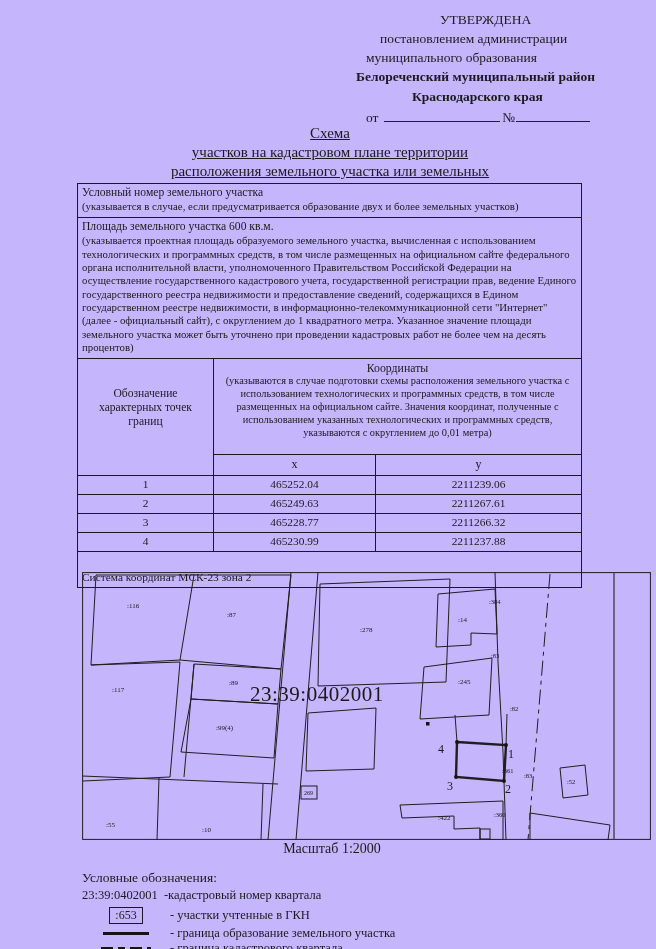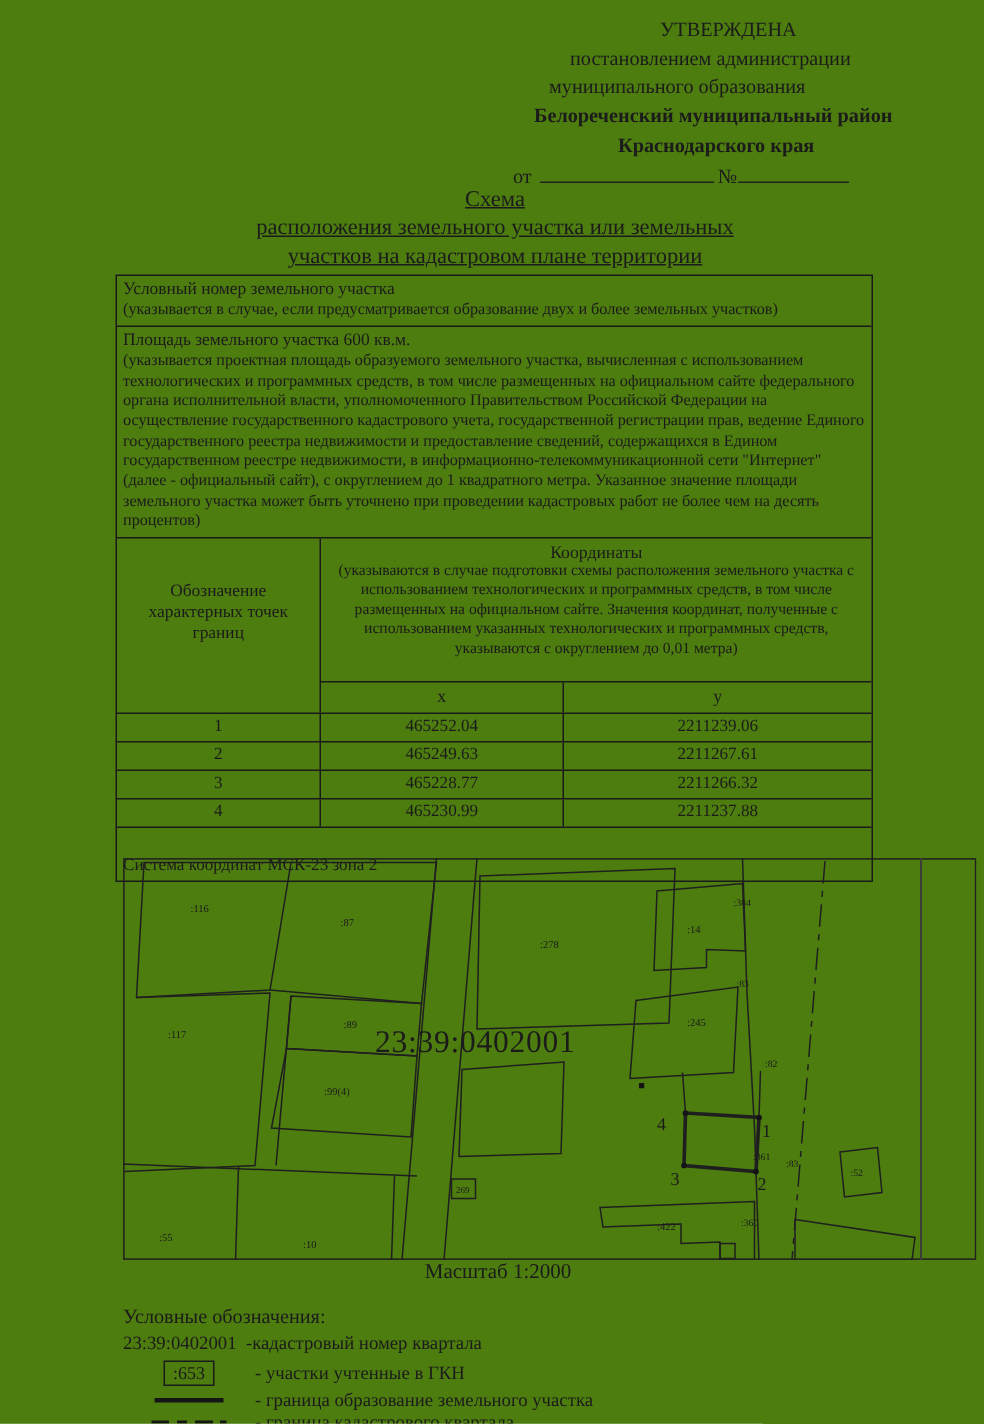--- a/index.html
+++ b/index.html
@@ -1,26 +1,26 @@
 <!DOCTYPE html>
 <html><head>
 <meta charset="utf-8">
 <style>
   html,body{margin:0;padding:0;}
   body{background:#e8e8e8;}
-  .page{position:relative;width:656px;height:949px;background:#4d7c0f;overflow:hidden;
+  .page{position:relative;width:656px;height:949px;background:#c4b5fd;overflow:hidden;
         font-family:"Liberation Serif","DejaVu Serif",serif;color:#1b1b1b;}
   
   .approval{position:absolute;left:340px;top:10px;width:300px;font-size:13.5px;line-height:1.42;}
   .approval .l1{margin-left:100px;}
   .approval .l2{margin-left:40px;}
   .approval .l3{margin-left:26px;}
   .approval .l4{margin-left:16px;font-weight:600;}
   .approval .l5{margin-left:72px;font-weight:600;}
-  .approval .l6{margin-left:2px;margin-top:2px;}
+  .approval .l6{margin-left:26px;margin-top:2px;}
   .blank{display:inline-block;border-bottom:1.2px solid #222;height:13px;vertical-align:baseline;}
   .blank.b1{width:116px;margin:0 2px 0 6px;}
   .blank.b2{width:74px;margin-left:1px;}
   
   .doc-title{position:absolute;left:60px;top:124px;width:540px;text-align:center;
              font-size:15px;line-height:1.28;text-decoration:underline;}
   
   .tbl{position:absolute;left:77px;top:183px;width:505px;border:1.5px solid #1a1a1a;
        font-size:11px;line-height:1.24;box-sizing:border-box;}
   .tbl *{box-sizing:border-box;}
@@ -75,22 +75,22 @@
     <div class="l3">муниципального образования</div>
     <div class="l4">Белореченский муниципальный  район</div>
     <div class="l5">Краснодарского края</div>
     <div class="l6">
       <span>от</span><span class="blank b1"></span><span>№</span><span class="blank b2"></span>
     </div>
   </div>
 
   <div class="doc-title">
     <div>Схема</div>
+    <div>участков на кадастровом плане территории</div>
     <div>расположения земельного участка или земельных</div>
-    <div>участков на кадастровом плане территории</div>
   </div>
 
   <div class="tbl">
     <div class="row">
       <div class="big">Условный номер земельного участка</div>
       <div class="small">(указывается в случае, если предусматривается образование двух и более земельных участков)</div>
     </div>
     <div class="row">
       <div class="big">Площадь земельного участка 600 кв.м.</div>
       <div class="small">(указывается проектная площадь образуемого земельного участка, вычисленная с использованием технологических и программных средств, в том числе размещенных на официальном сайте федерального органа исполнительной власти, уполномоченного Правительством Российской Федерации на осуществление государственного кадастрового учета, государственной регистрации прав, ведение Единого государственного реестра недвижимости и предоставление сведений, содержащихся в Едином государственном реестре недвижимости, в информационно-телекоммуникационной сети "Интернет" (далее - официальный сайт), с округлением до 1 квадратного метра. Указанное значение площади земельного участка может быть уточнено при проведении кадастровых работ не более чем на десять процентов)</div>

